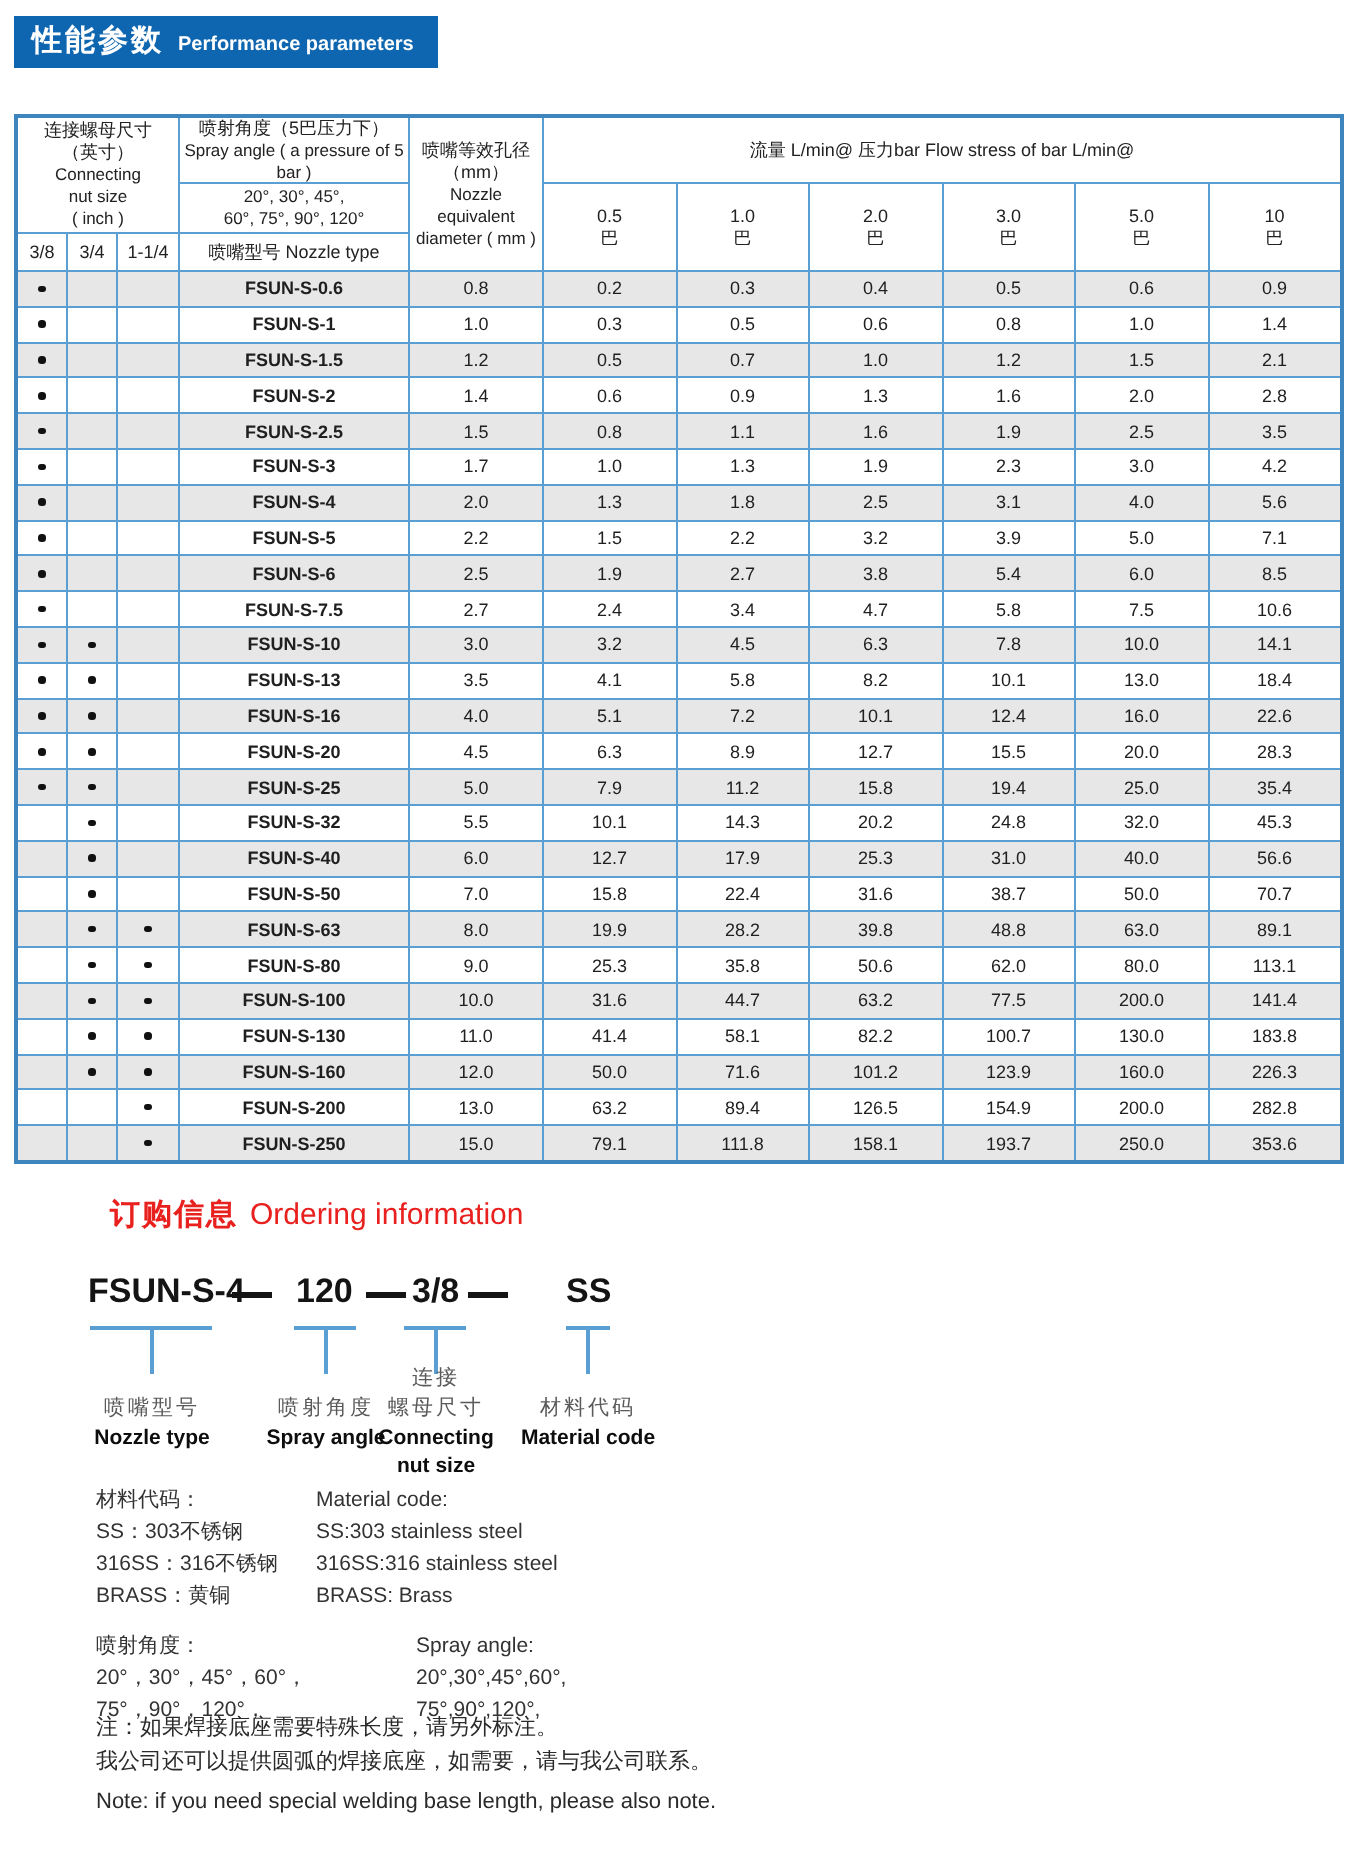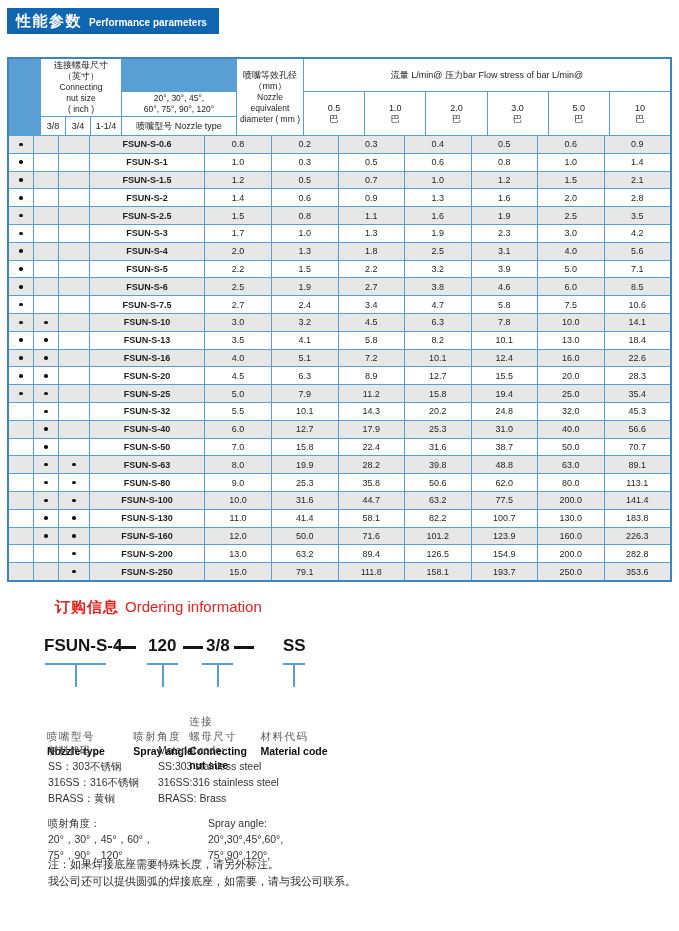--- a/index.html
+++ b/index.html
@@ -23,21 +23,21 @@
   
   .tbl-wrap {
     position:absolute; left:7px; top:57px; width:665px;
     border:2px solid #3e85bd; background:#5a9fd4;
   }
   .grid {
     display:grid;
     grid-template-columns:24px 24px 30px 114px 66px 1fr 1fr 1fr 1fr 1fr 1fr;
     gap:1px; background:#5a9fd4;
   }
-  .ghead { grid-template-rows:32px 24px 18px;padding-left:32px; }
+  .ghead { grid-template-rows:32px 24px 18px; }
   .cell {
     background:#fff; display:flex; flex-direction:column;
     justify-content:center; align-items:center; text-align:center;
     font-size:9px; line-height:11px; color:#222;
   }
   .hzh { font-size:9px; }
   .hen { font-size:8.5px; }
   .h-nut   { grid-column:1/4; grid-row:1/3; }
   .h-angle { grid-column:4; grid-row:1; }
   .h-angles{ grid-column:4; grid-row:2; }
@@ -63,21 +63,21 @@
 
   .code-part { position:absolute; top:636px; font-size:17px; font-weight:bold; color:#141414; }
   .code-dash { position:absolute; top:646px; height:2.5px; background:#141414; width:20px; }
 
   .bracket { position:absolute; top:663px; height:2px; background:#5a9fd4; }
   .bracket::after {
     content:''; position:absolute; left:50%; top:2px; width:2px; height:22px;
     background:#5a9fd4; transform:translateX(-50%);
   }
 
-  .lbl-group { position:absolute; transform:translateX(-50%); text-align:left; white-space:nowrap;margin-top:32px; }
+  .lbl-group { position:absolute; transform:translateX(-50%); text-align:center; white-space:nowrap; }
   .lbl-zh { color:#5a5a5a; font-size:10.5px; letter-spacing:1.5px; line-height:15px; }
   .lbl-en { color:#0d0d0d; font-weight:bold; font-size:10.5px; line-height:14px; }
 
   
   .txt-col { position:absolute; font-size:10.5px; color:#333; line-height:16px; white-space:nowrap; }
   .notes { position:absolute; font-size:11px; color:#2a2a2a; line-height:17px; white-space:nowrap; }
 </style>
 </head>
 <body>
 
@@ -88,20 +88,24 @@
 
 <div class="tbl-wrap">
   <div class="grid ghead">
     <div class="cell h-nut">
       <div class="hzh">连接螺母尺寸</div>
       <div class="hzh">（英寸）</div>
       <div class="hen">Connecting</div>
       <div class="hen">nut size</div>
       <div class="hen">( inch )</div>
     </div>
+    <div class="cell h-angle">
+      <div class="hzh">喷射角度（5巴压力下）</div>
+      <div class="hen">Spray angle ( a pressure of 5 bar )</div>
+    </div>
     <div class="cell h-angles">
       <div class="hen">20°, 30°, 45°,</div>
       <div class="hen">60°, 75°, 90°, 120°</div>
     </div>
     <div class="cell h-ntype">
       <div class="hzh">喷嘴型号  Nozzle type</div>
     </div>
     <div class="cell h-dia">
       <div class="hzh">喷嘴等效孔径</div>
       <div class="hzh">（mm）</div>
@@ -248,21 +252,21 @@
       <div class="c gray">
         <span class="dot"></span>
       </div>
       <div class="c gray"></div>
       <div class="c gray"></div>
       <div class="c gray model">FSUN-S-6</div>
       <div class="c gray">2.5</div>
       <div class="c gray">1.9</div>
       <div class="c gray">2.7</div>
       <div class="c gray">3.8</div>
-      <div class="c gray">4.6</div>
+      <div class="c gray">5.4</div>
       <div class="c gray">6.0</div>
       <div class="c gray">8.5</div>
       <div class="c ">
         <span class="dot"></span>
       </div>
       <div class="c "></div>
       <div class="c "></div>
       <div class="c  model">FSUN-S-7.5</div>
       <div class="c ">2.7</div>
       <div class="c ">2.4</div>
@@ -548,13 +552,14 @@
   <div>Spray angle:</div>
   <div>20°,30°,45°,60°,</div>
   <div>75°,90°,120°,</div>
 </div>
 
 <div class="notes" style="left:48px;top:856px">
   <div>注：如果焊接底座需要特殊长度，请另外标注。</div>
   <div>我公司还可以提供圆弧的焊接底座，如需要，请与我公司联系。</div>
 </div>
 <div class="notes" style="left:48px;top:893px">
+  <div>Note: if you need special welding base length, please also note.</div>
 </div>
 
 </body></html>

